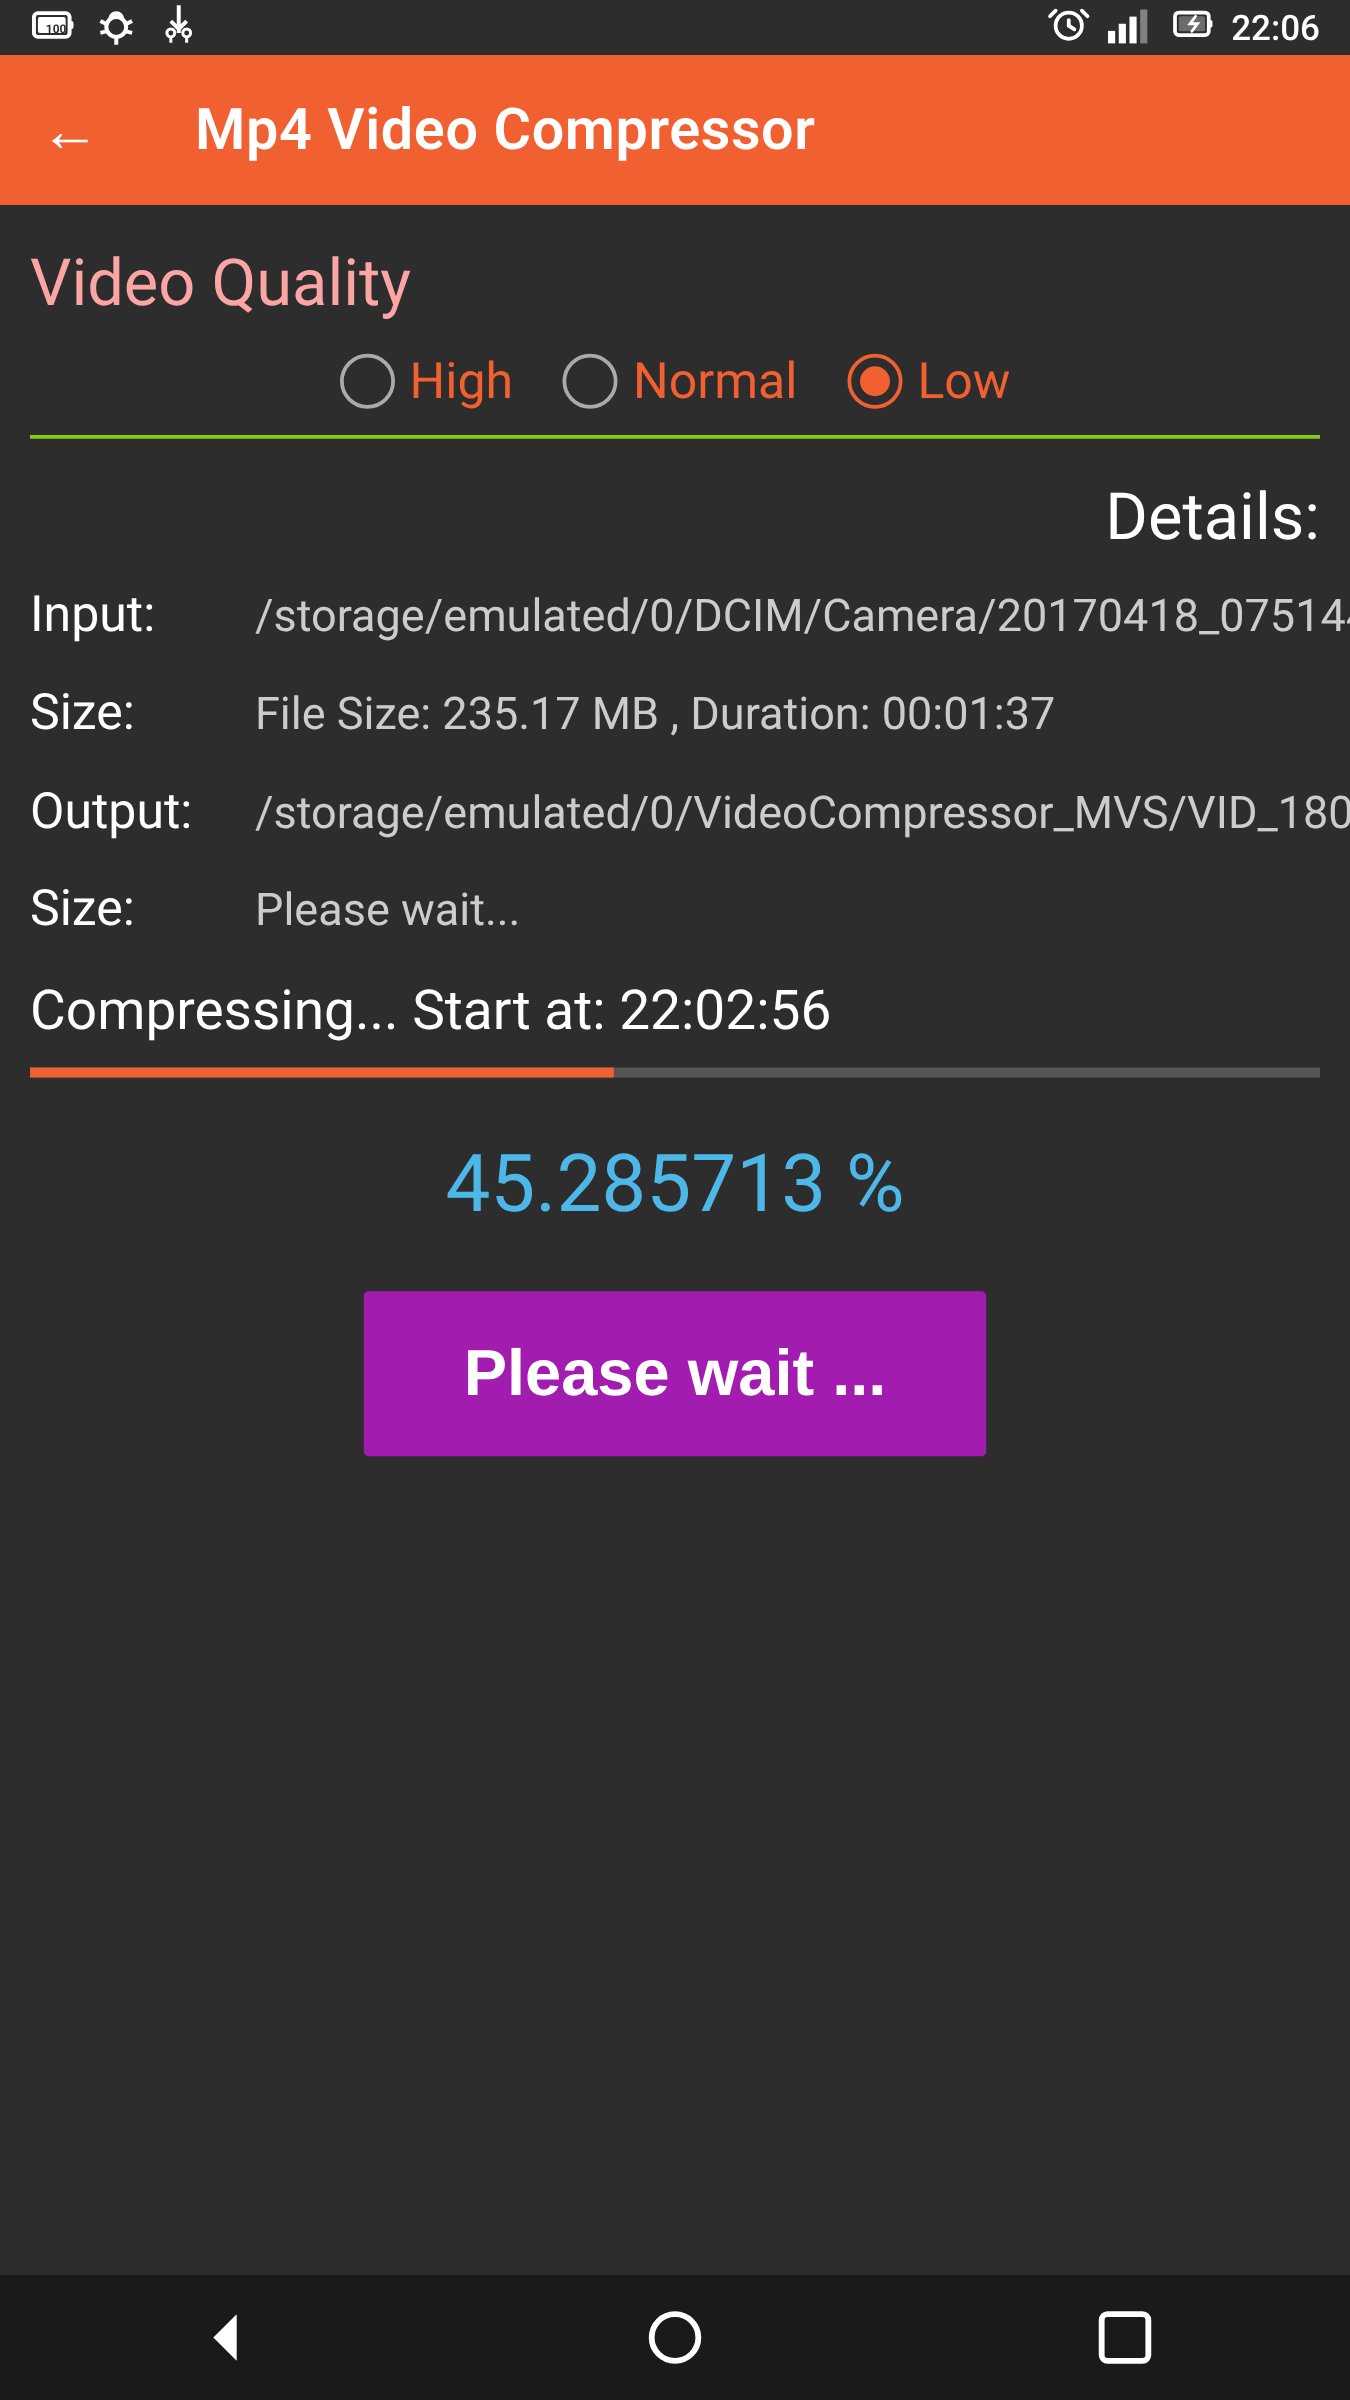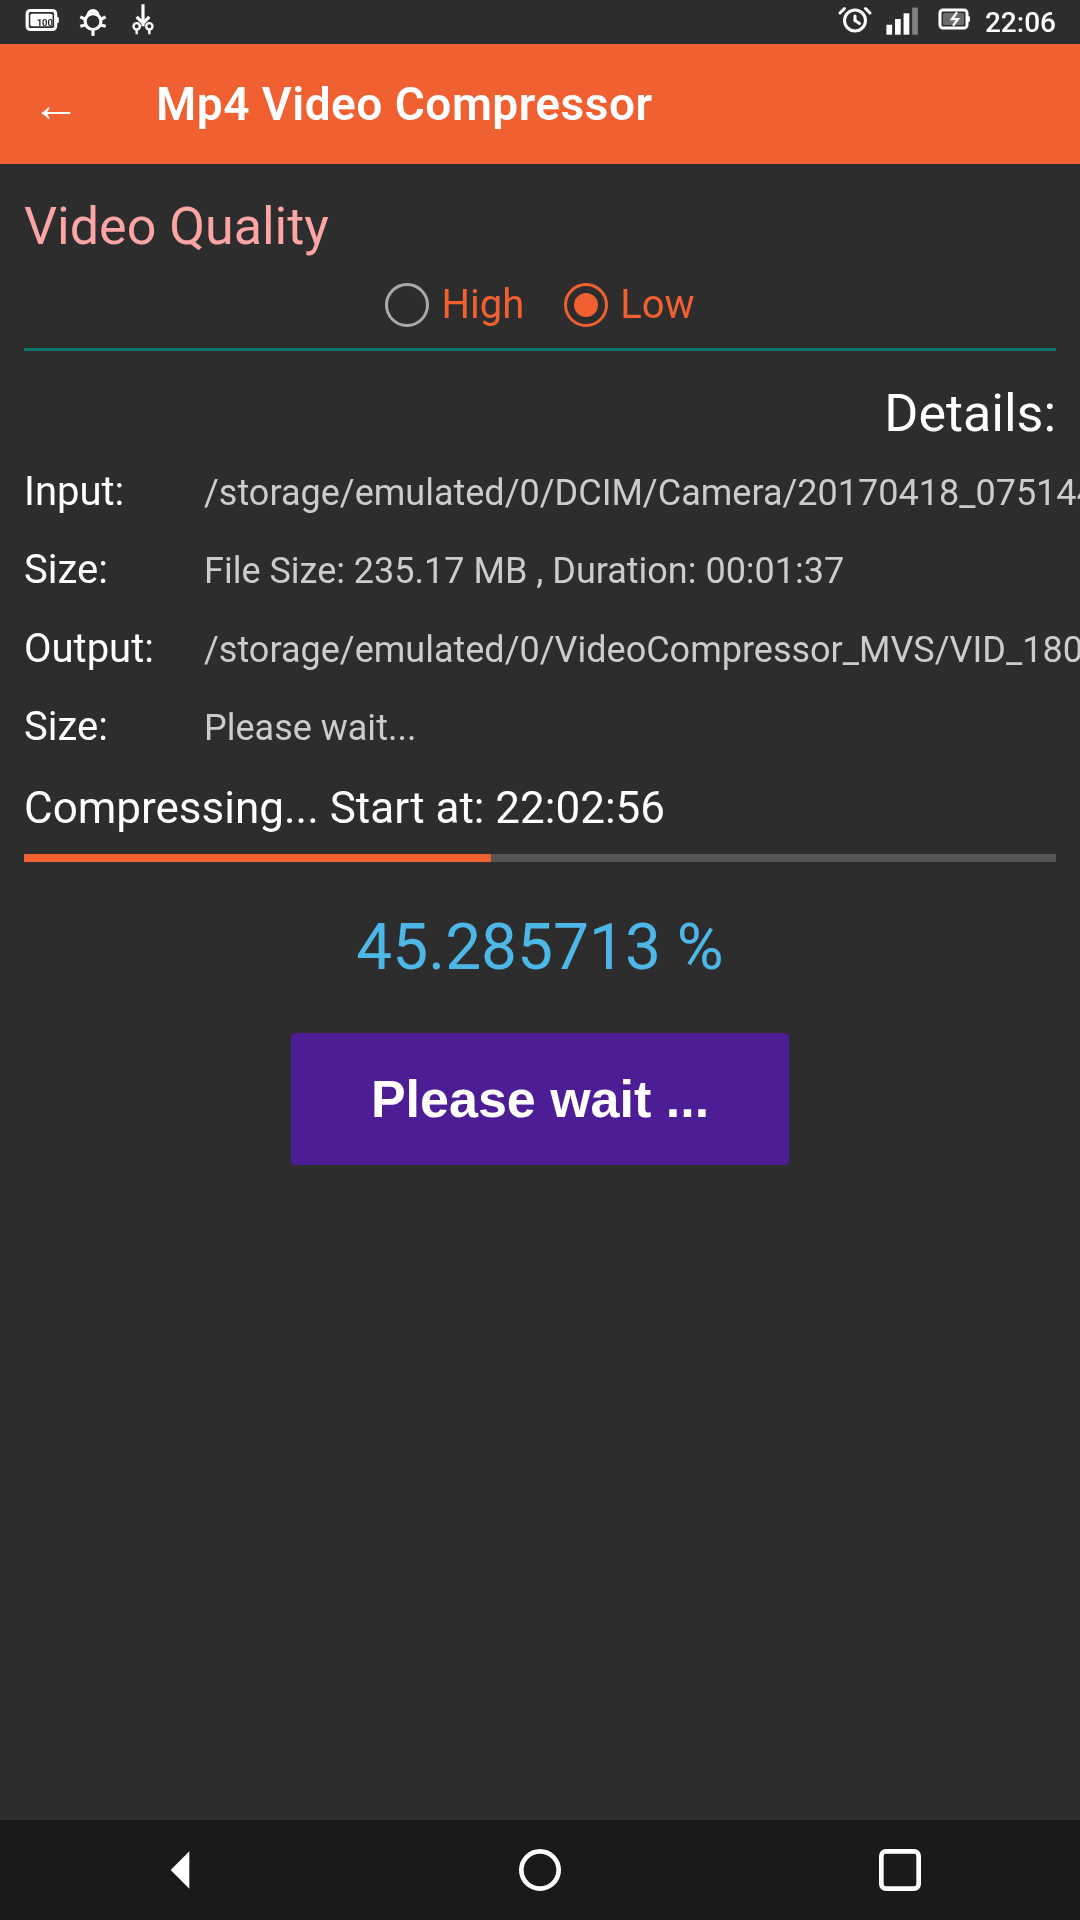--- a/index.html
+++ b/index.html
@@ -78,21 +78,21 @@
       margin-bottom: 24px;
     }
 
     
     .quality-row {
       display: flex;
       align-items: center;
       justify-content: center;
       gap: 40px;
       margin-bottom: 32px;
-      border-bottom: 3px solid #0f766e;
+      border-bottom: 3px solid #84cc16;
       padding-bottom: 20px;
     }
 
     .radio-option {
       display: flex;
       align-items: center;
       gap: 12px;
       cursor: pointer;
     }
 
@@ -180,21 +180,21 @@
       font-size: 64px;
       color: #4db8e8;
       margin-bottom: 48px;
       font-weight: 400;
     }
 
     
     .please-wait-btn {
       display: block;
       margin: 0 auto;
-      background: #4c1d95;
+      background: #a21caf;
       color: #ffffff;
       font-size: 52px;
       font-weight: 600;
       padding: 36px 80px;
       border: none;
       border-radius: 4px;
       cursor: pointer;
       text-align: center;
     }
 
@@ -302,20 +302,25 @@
   <div class="section-title">Video Quality</div>
 
   <div class="quality-row">
 
     <div class="radio-option">
       <div class="radio-circle">
       </div>
       <span class="radio-label">High</span>
     </div>
 
+    <div class="radio-option">
+      <div class="radio-circle">
+      </div>
+      <span class="radio-label">Normal</span>
+    </div>
 
     <div class="radio-option">
       <div class="radio-circle selected">
         <div class="radio-inner"></div>
       </div>
       <span class="radio-label">Low</span>
     </div>
   </div>
 
   <div class="details-title">Details:</div>

